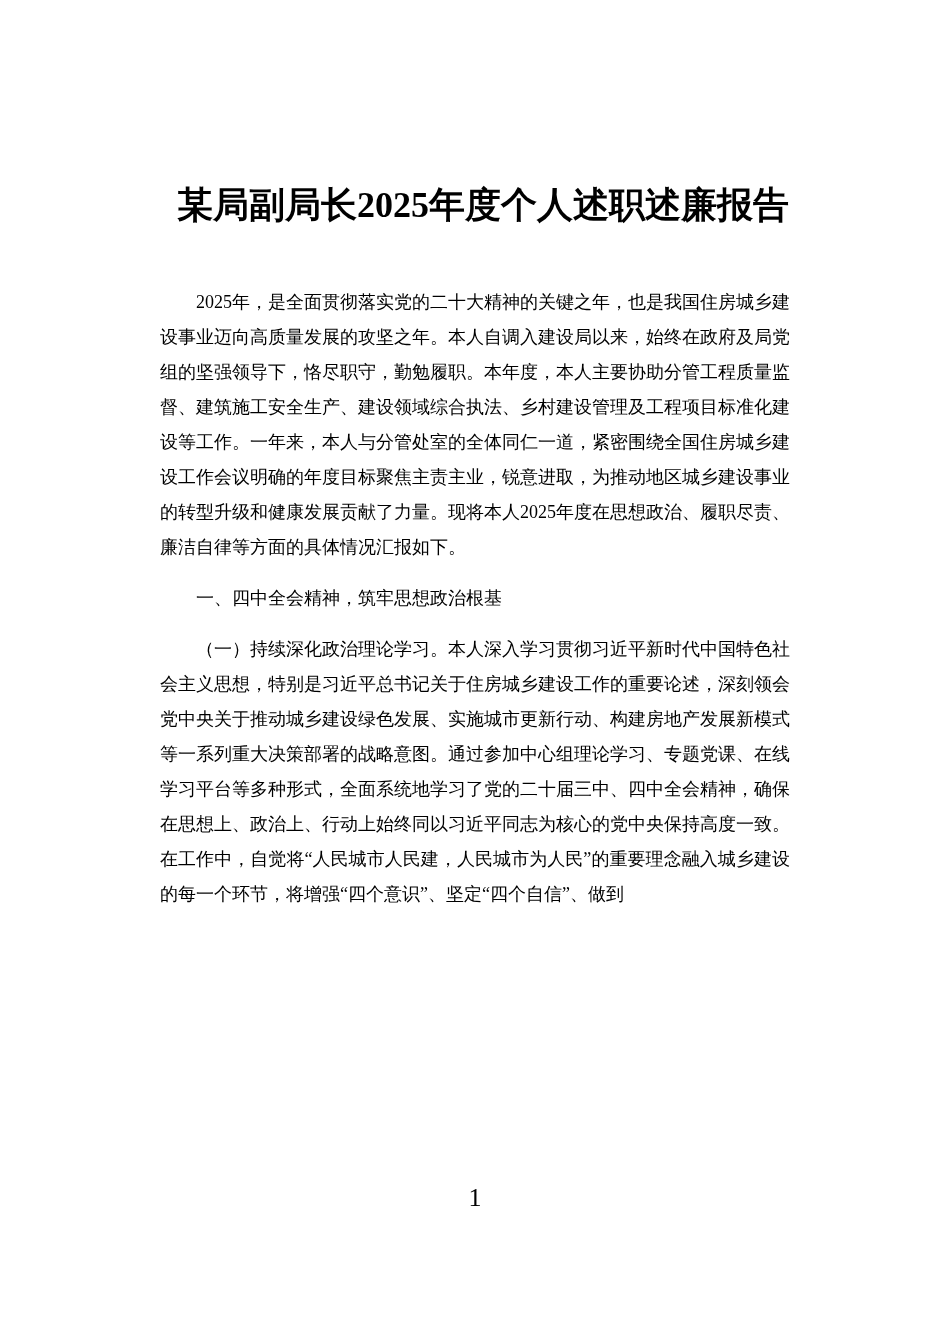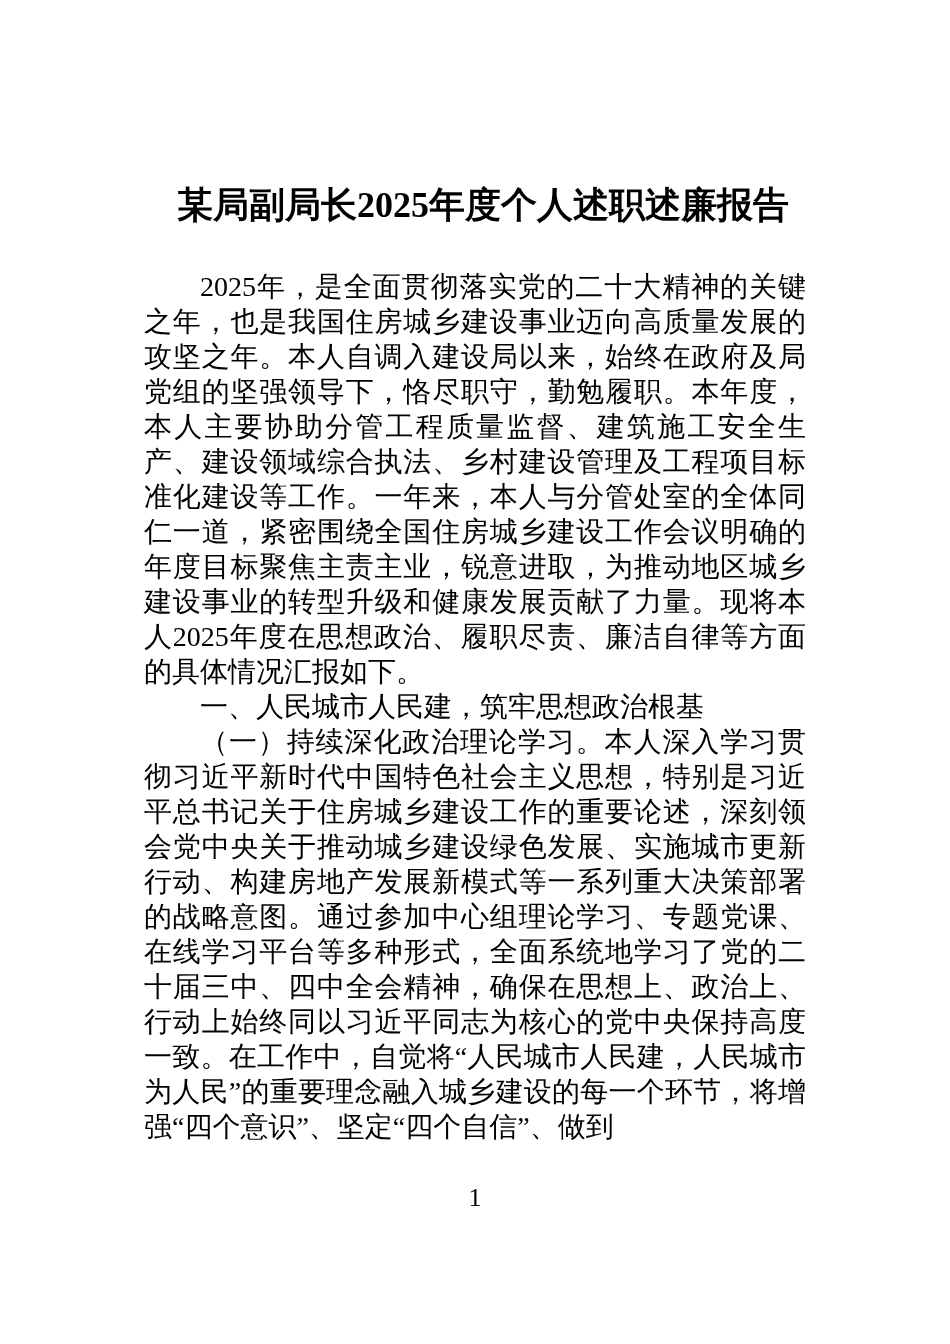--- a/index.html
+++ b/index.html
@@ -28,23 +28,23 @@
     font-weight: bold;
     font-family: "Liberation Serif", sans-serif;
   }
   .doc-body {
     position: absolute;
     top: 269px;
     left: 144px;
     width: 662px;
   }
   .para {
-    margin: 0;
+    margin: 16px;
     padding: 0;
-    font-size: 28px;
+    font-size: 18px;
     line-height: 35px;
     text-align: justify;
     text-indent: 2em;
     word-break: break-all;
     font-family: "Liberation Serif", sans-serif;
   }
   .heading {
     font-weight: normal; 
   }
   .page-number {
@@ -59,18 +59,18 @@
   }
 </style>
 </head>
 <body>
 
 <div class="page">
   <h1 class="doc-title">某局副局长2025年度个人述职述廉报告</h1>
 
   <div class="doc-body">
       <p class="para">2025年，是全面贯彻落实党的二十大精神的关键之年，也是我国住房城乡建设事业迈向高质量发展的攻坚之年。本人自调入建设局以来，始终在政府及局党组的坚强领导下，恪尽职守，勤勉履职。本年度，本人主要协助分管工程质量监督、建筑施工安全生产、建设领域综合执法、乡村建设管理及工程项目标准化建设等工作。一年来，本人与分管处室的全体同仁一道，紧密围绕全国住房城乡建设工作会议明确的年度目标聚焦主责主业，锐意进取，为推动地区城乡建设事业的转型升级和健康发展贡献了力量。现将本人2025年度在思想政治、履职尽责、廉洁自律等方面的具体情况汇报如下。</p>
-      <p class="para heading">一、人民城市人民建，筑牢思想政治根基</p>
+      <p class="para heading">一、四中全会精神，筑牢思想政治根基</p>
       <p class="para">（一）持续深化政治理论学习。本人深入学习贯彻习近平新时代中国特色社会主义思想，特别是习近平总书记关于住房城乡建设工作的重要论述，深刻领会党中央关于推动城乡建设绿色发展、实施城市更新行动、构建房地产发展新模式等一系列重大决策部署的战略意图。通过参加中心组理论学习、专题党课、在线学习平台等多种形式，全面系统地学习了党的二十届三中、四中全会精神，确保在思想上、政治上、行动上始终同以习近平同志为核心的党中央保持高度一致。在工作中，自觉将“人民城市人民建，人民城市为人民”的重要理念融入城乡建设的每一个环节，将增强“四个意识”、坚定“四个自信”、做到</p>
     </div>
 
   <div class="page-number">1</div>
 </div>
 
 </body></html>

